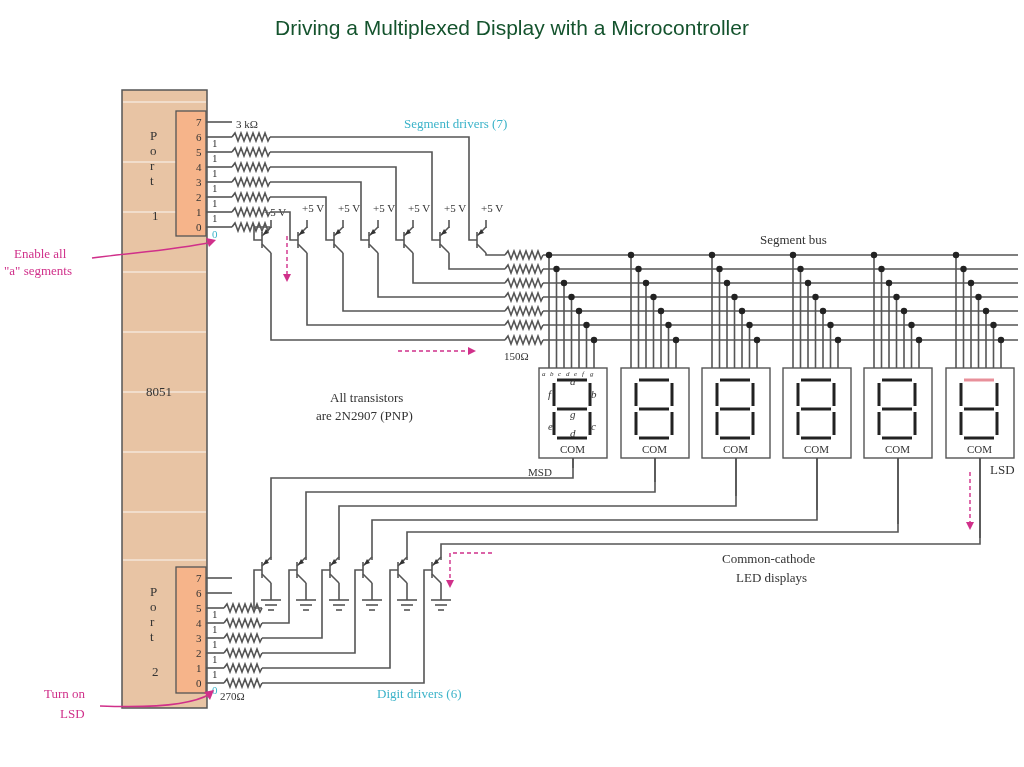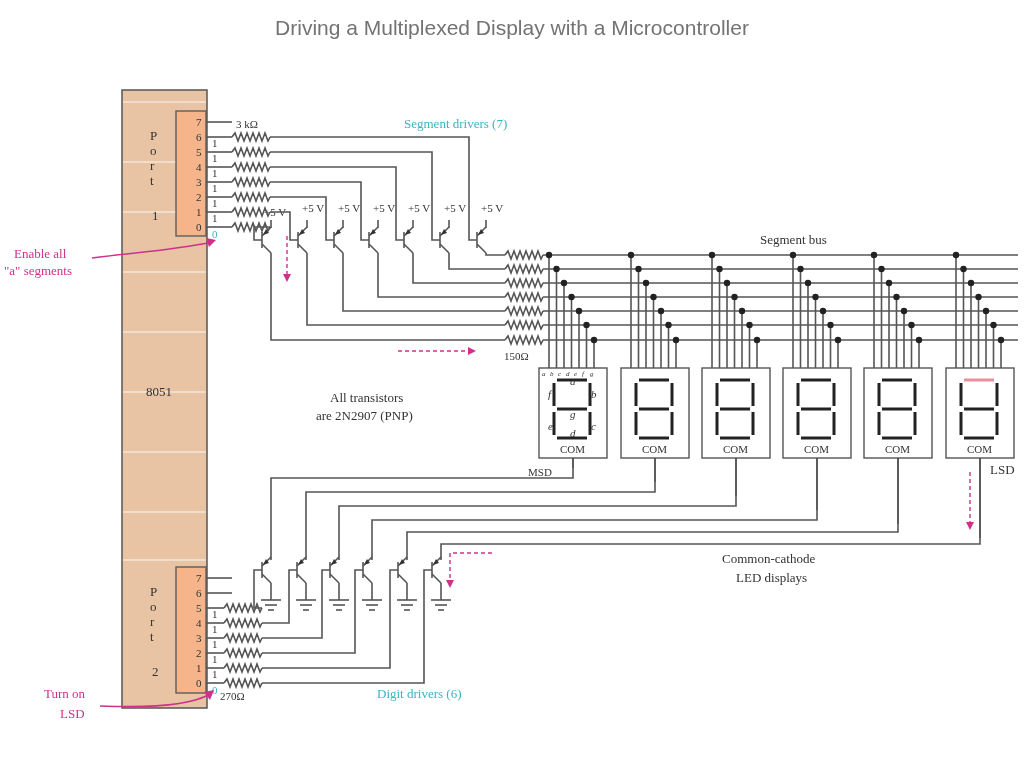--- a/index.html
+++ b/index.html
@@ -1,17 +1,17 @@
 <!DOCTYPE html>
 <html><head>
 <meta charset="utf-8">
 <style>
   html,body{margin:0;padding:0;background:#ffffff;}
   body{width:1024px;height:767px;position:relative;overflow:hidden;font-family:"Liberation Serif",serif;}
-  #title{position:absolute;left:0;top:16px;width:1024px;text-align:center;font-family:"Liberation Sans",sans-serif;font-size:21px;color:#737373;}
+  #title{position:absolute;left:0;top:16px;width:1024px;text-align:center;font-family:"Liberation Sans",sans-serif;font-size:21px;color:#14532d;}
   svg{position:absolute;left:0;top:0;}
   .w{stroke:#555;stroke-width:1.6;fill:none;}
   .t{font-family:"Liberation Serif",serif;font-size:11px;fill:#333;}
   .tm{font-family:"Liberation Serif",serif;font-size:13px;fill:#333;}
   .tc{font-family:"Liberation Serif",serif;font-size:13px;fill:#3bb3c9;}
   .tp{font-family:"Liberation Serif",serif;font-size:13px;fill:#d0308a;}
 </style>
 </head>
 <body>
 

